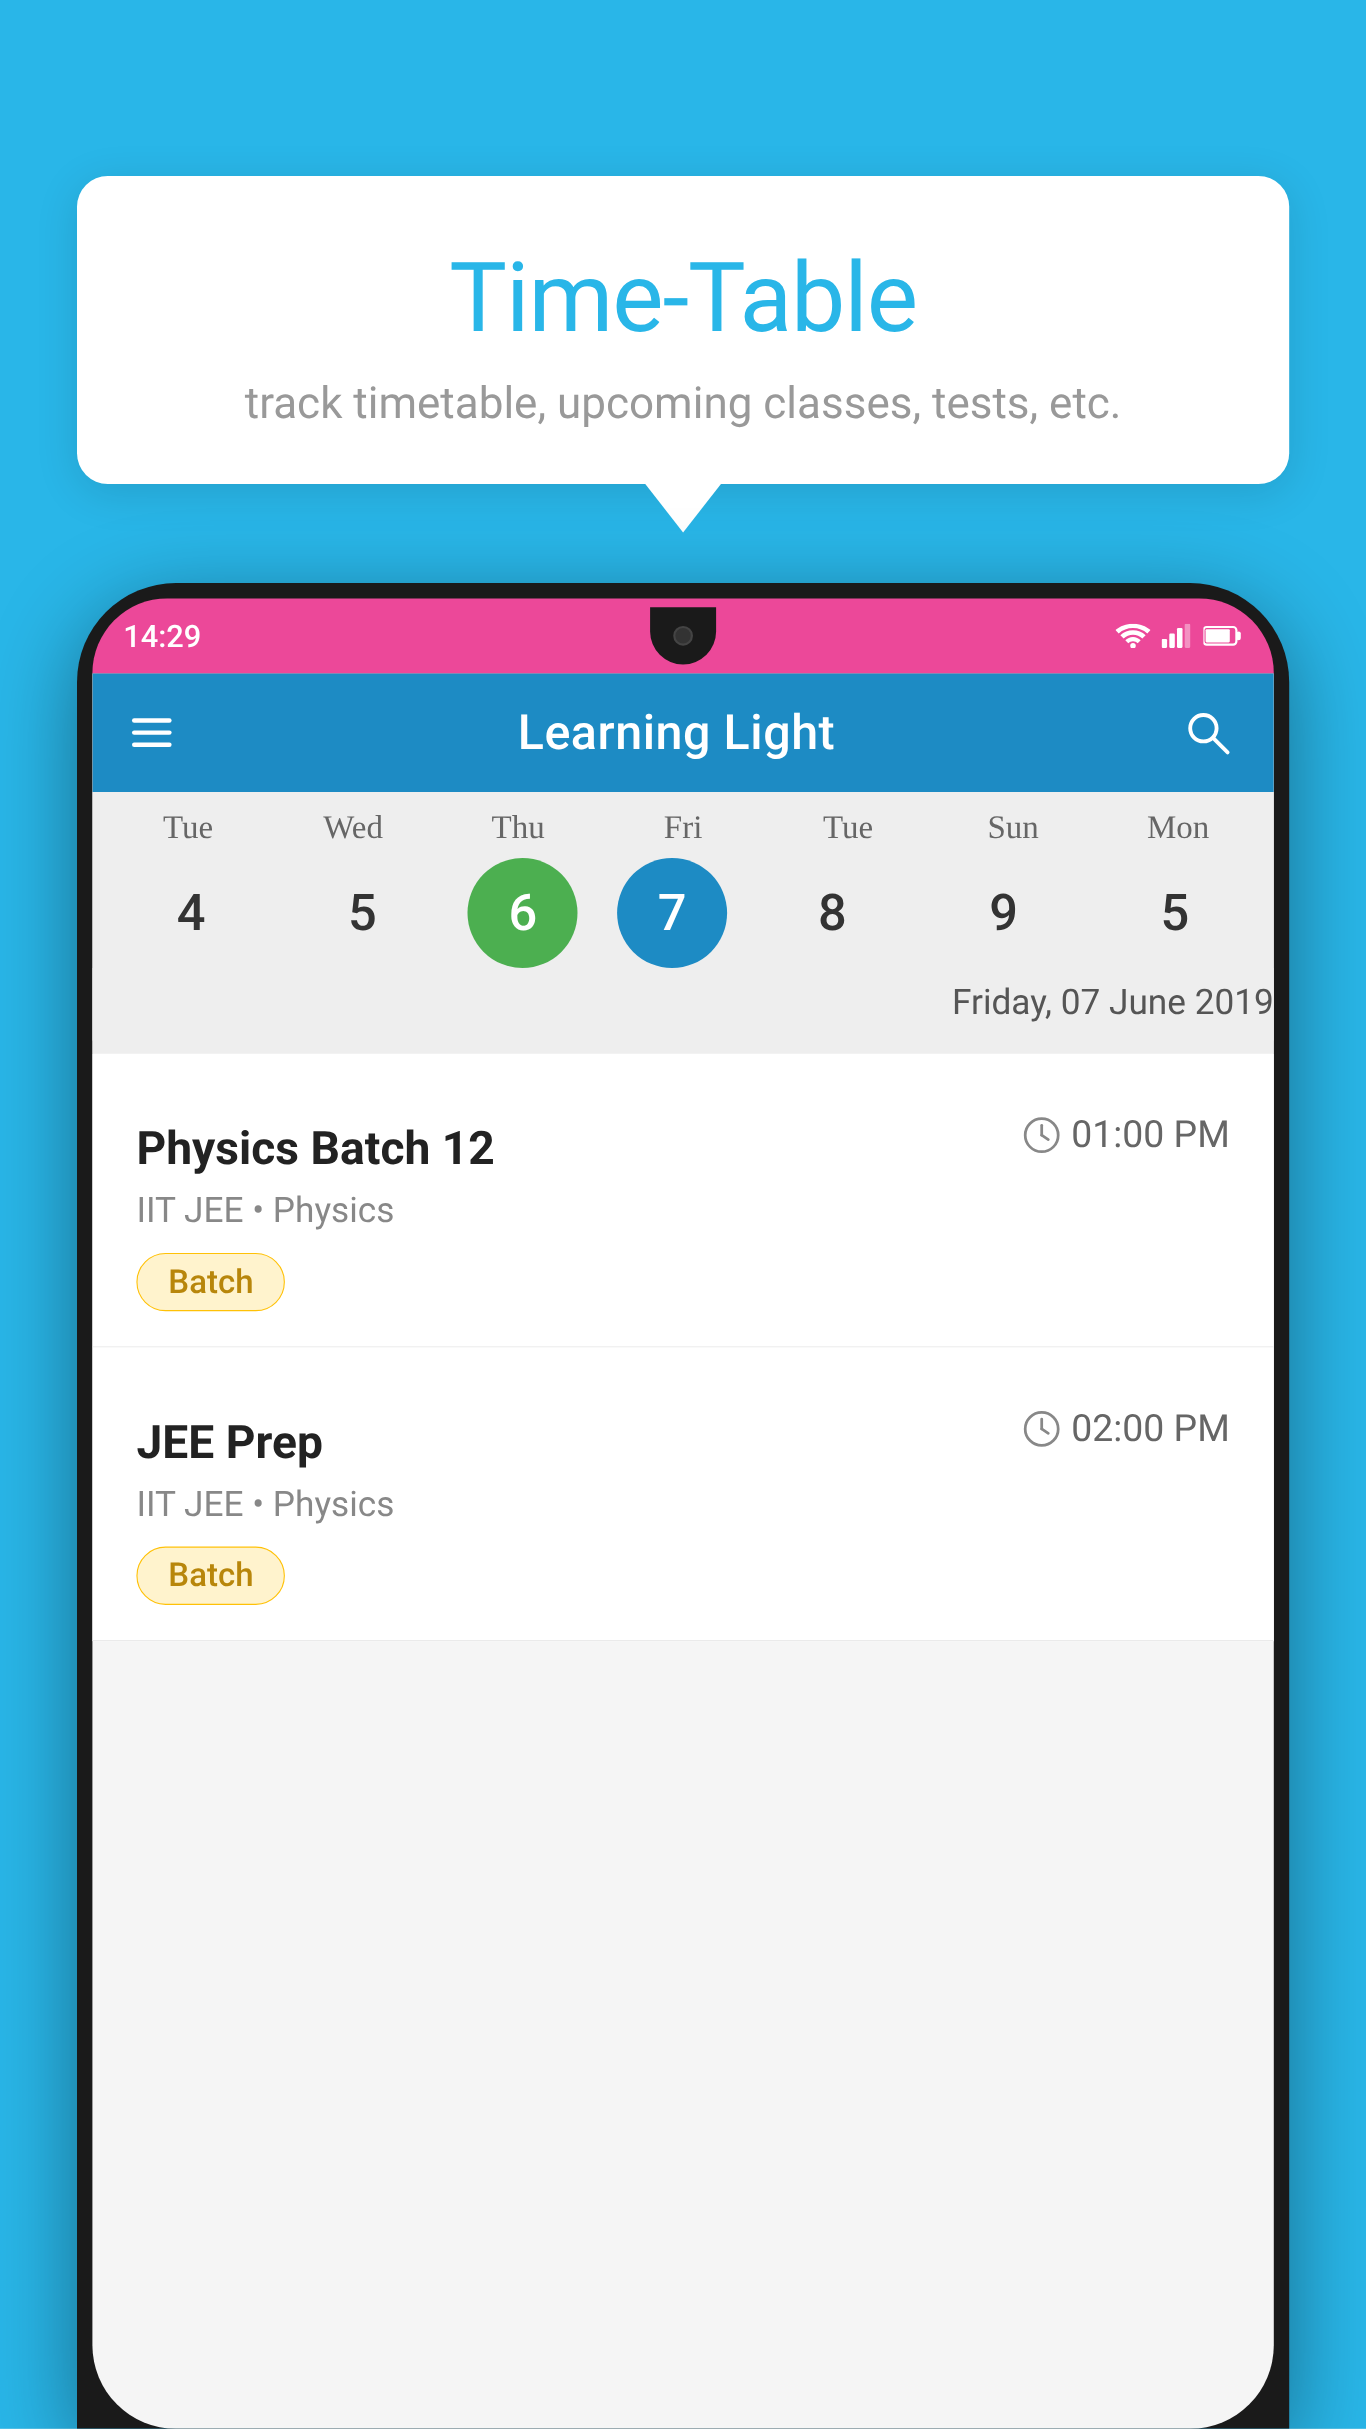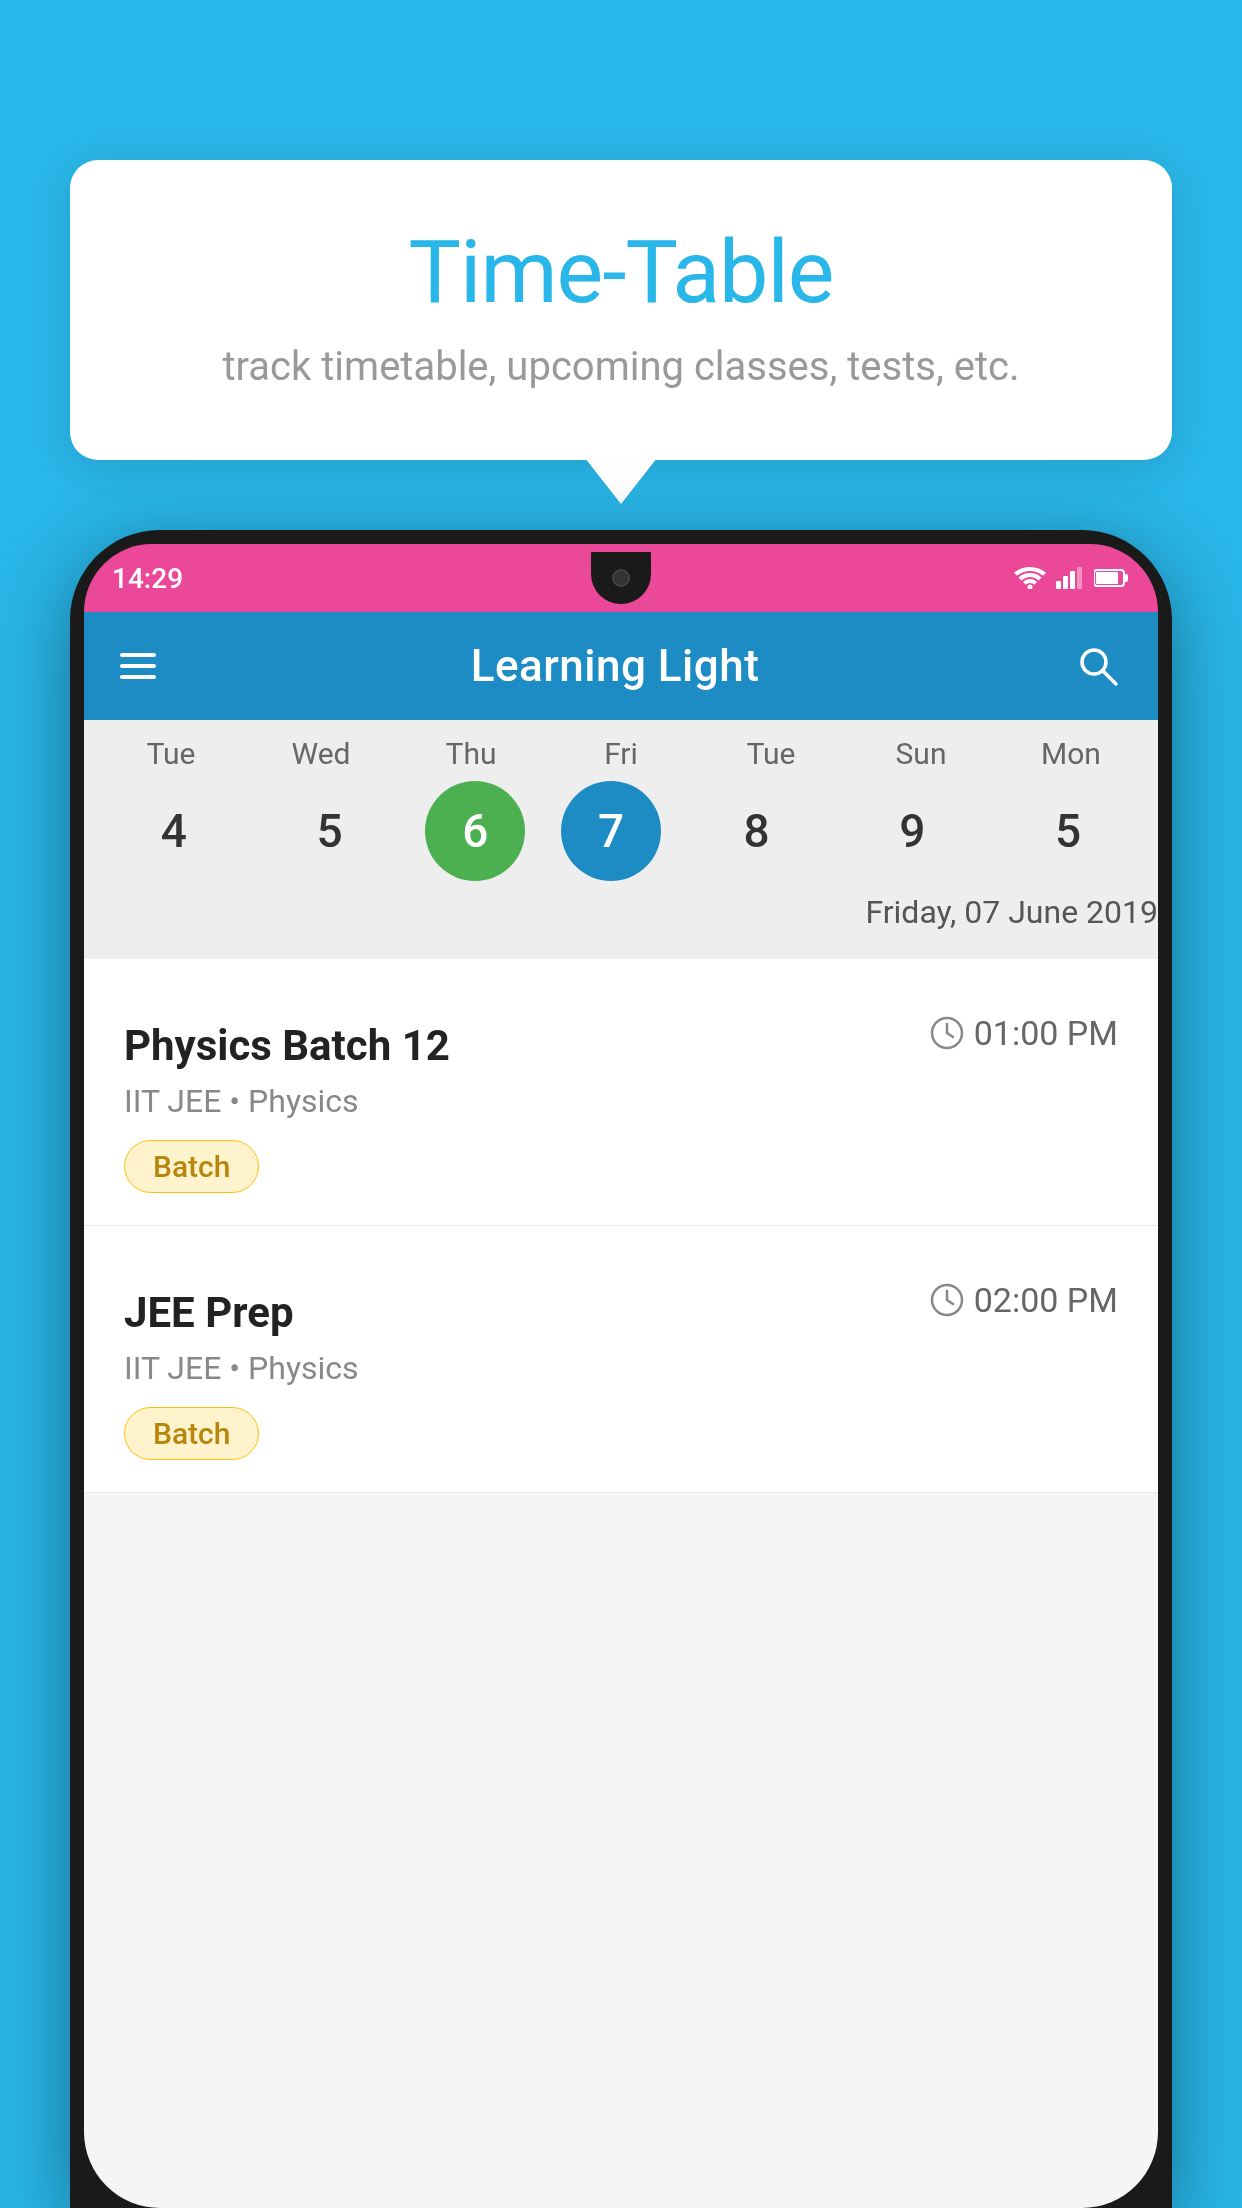--- a/index.html
+++ b/index.html
@@ -15,21 +15,21 @@
     }
 
     
     .tooltip-card {
       position: absolute;
       top: 160px;
       left: 70px;
       right: 70px;
       background: white;
       border-radius: 28px;
-      padding: 60px 60px 70px;
+      padding: 60px 60px 50px;
       box-shadow: 0 8px 40px rgba(0,0,0,0.12);
     }
 
     .tooltip-card::after {
       content: '';
       position: absolute;
       bottom: -44px;
       left: 50%;
       transform: translateX(-50%);
       width: 0;
@@ -185,20 +185,21 @@
       padding: 0 12px;
       margin-bottom: 10px;
     }
 
     .day-header {
       width: 120px;
       text-align: center;
       font-size: 30px;
       color: #666;
       font-weight: 400;
+      font-family: Liberation Serif, serif;
     }
 
     .day-numbers {
       display: flex;
       justify-content: space-around;
       padding: 0 12px;
     }
 
     .day-number {
       width: 120px;

